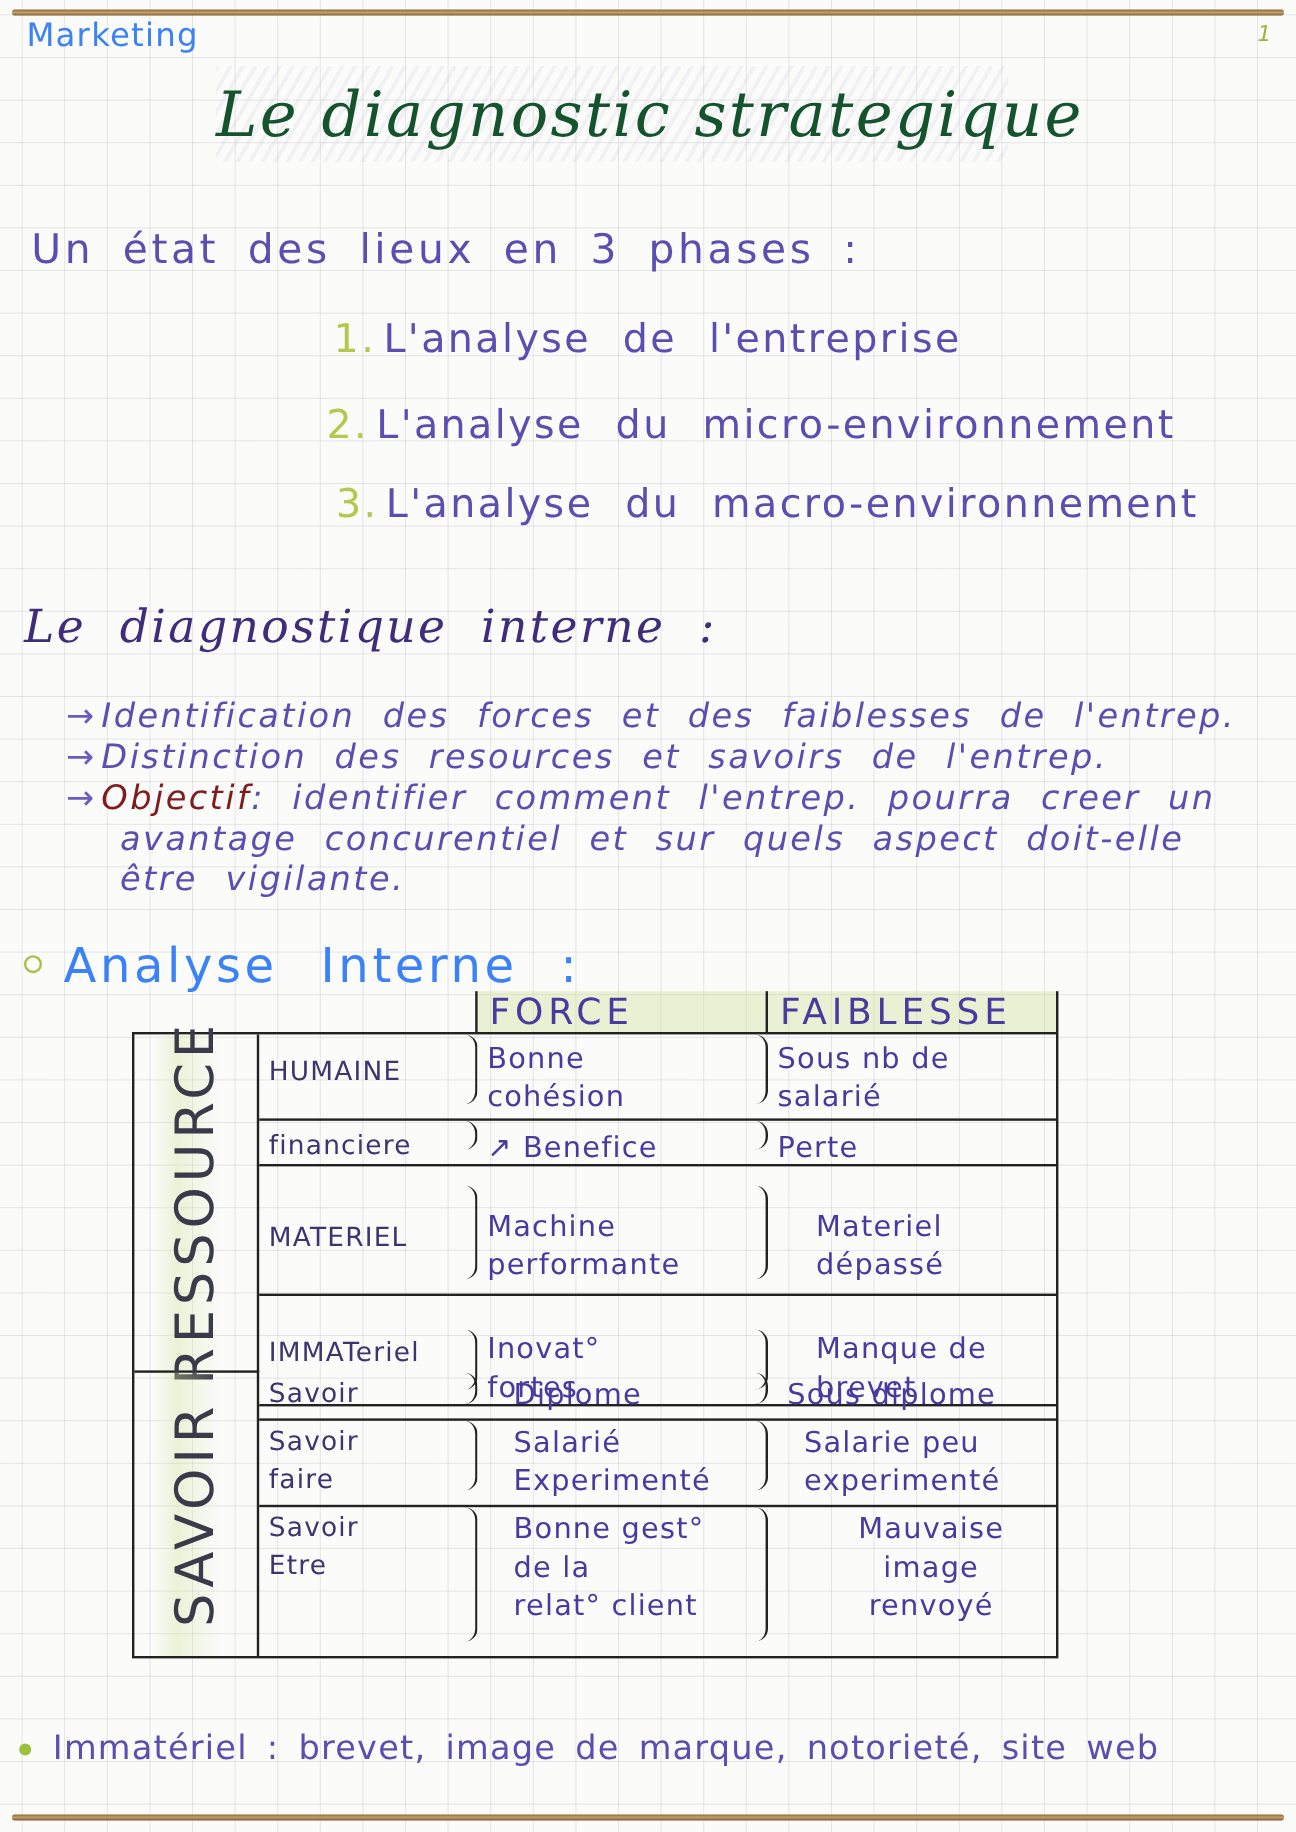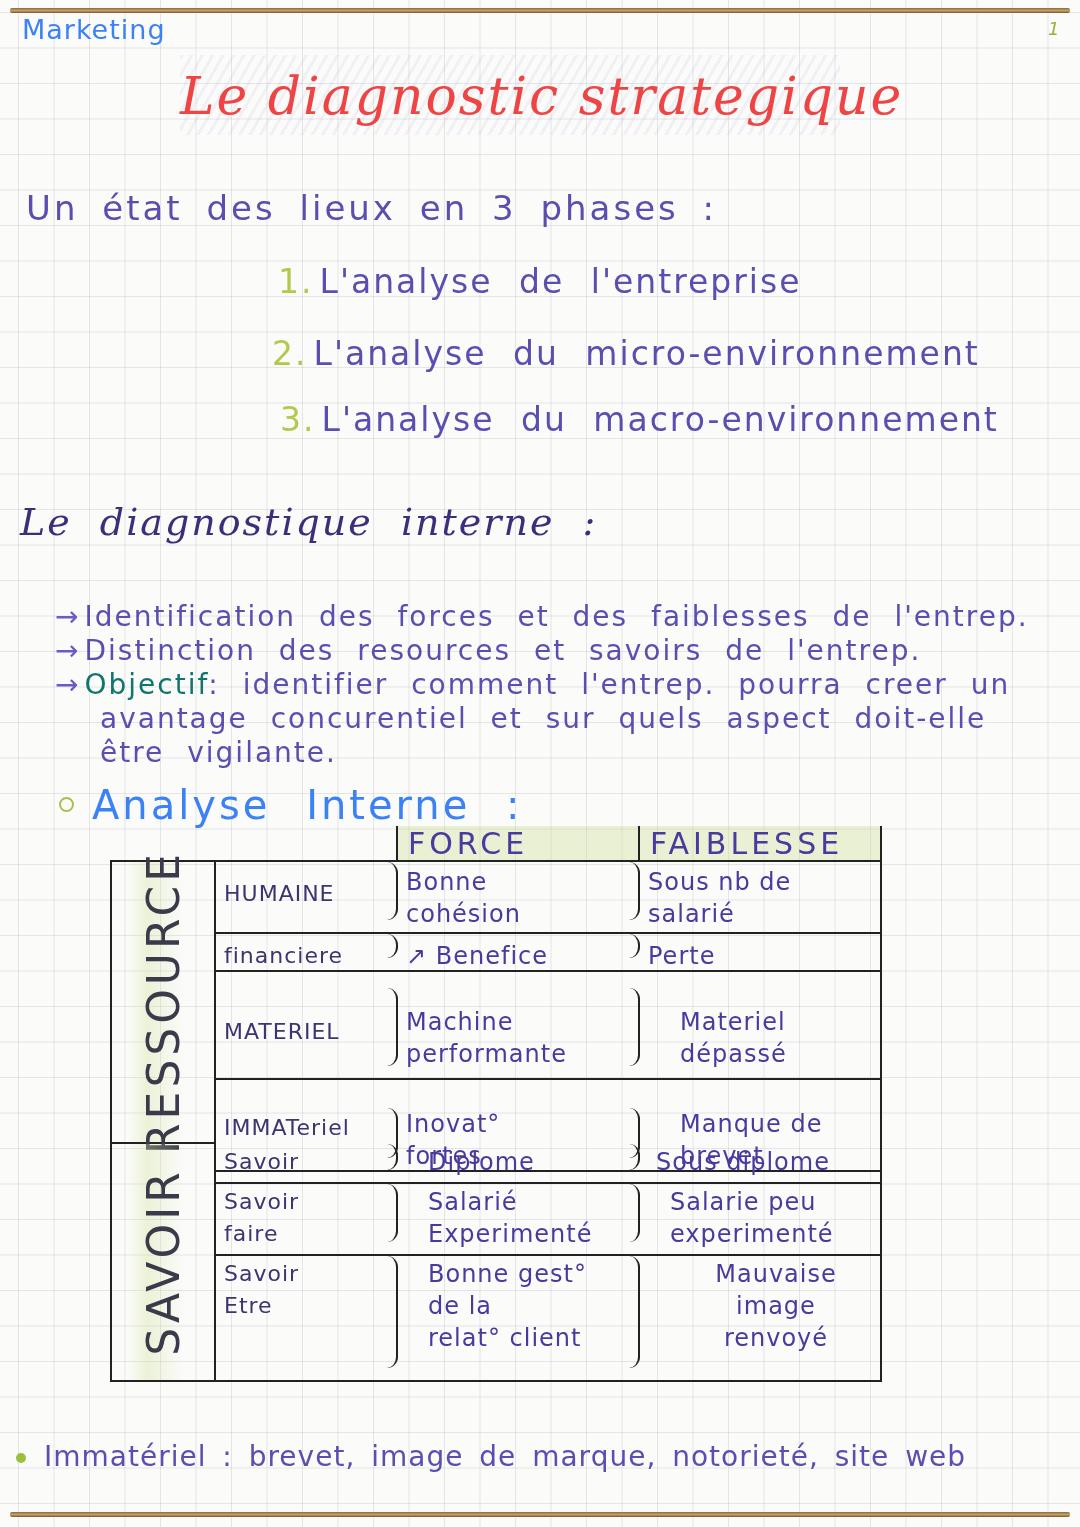--- a/index.html
+++ b/index.html
@@ -15,21 +15,21 @@
   }
   .edge-top, .edge-bottom {
     position: absolute; left: 10px; right: 10px; height: 5px;
     background: linear-gradient(to bottom, #8a6a3c, #c4a068, #7a5a30);
     border-radius: 2px;
   }
   .edge-top { top: 8px; }
   .edge-bottom { top: 1512px; }
 
   .hand { position: absolute; white-space: nowrap; }
-  .purple { color: #ef4444; }
+  .purple { color: #14532d; }
   .purple-dark { color: #3d2d7a; }
   .green { color: #3b82f6; }
   .green-dark { color: #9bb33c; }
   .ink { color: #5a4fb0; }
 
   .subject { left: 22px; top: 14px; font-size: 27px; letter-spacing: 1px; font-family: "DejaVu Sans", sans-serif; }
   .page-num { left: 1048px; top: 18px; font-size: 18px; font-style: italic; }
   .title {
     left: 180px; top: 66px; font-size: 52px; letter-spacing: 2px;
     font-family: "DejaVu Serif", serif; font-style: italic;
@@ -43,27 +43,27 @@
   .phase { font-size: 33px; letter-spacing: 2px; word-spacing: 14px; }
   .phase .num { color: #b4c84e; margin-right: 6px; }
   .phase-1 { left: 278px; top: 262px; }
   .phase-2 { left: 272px; top: 334px; }
   .phase-3 { left: 280px; top: 400px; }
 
   .section-title {
     left: 20px; top: 500px; font-size: 38px; letter-spacing: 2px; word-spacing: 14px;
     font-family: "DejaVu Serif", serif; font-style: italic;
   }
-  .bullets { position: absolute; left: 55px; top: 600px; width: 1000px; }
+  .bullets { position: absolute; left: 55px; top: 580px; width: 1000px; font-style: italic; }
   .bullet-line { font-size: 28px; letter-spacing: 2px; word-spacing: 12px; line-height: 34px; white-space: nowrap; }
   .arrow { color: #6a5cc0; margin-right: 4px; }
-  .objective-label { color: #0f766e; }
+  .objective-label { color: #7f1d1d; }
   .indent { padding-left: 45px; }
 
-  .analysis-title { left: 20px; top: 782px; font-size: 40px; letter-spacing: 3px; word-spacing: 20px; padding-left: 39px; }
+  .analysis-title { left: 20px; top: 782px; font-size: 40px; letter-spacing: 3px; word-spacing: 20px; }
   .analysis-title .dot {
     display: inline-block; width: 11px; height: 11px; border: 2px solid #a8c04a;
     border-radius: 50%; vertical-align: middle; margin-right: 18px; margin-top: -8px;
   }
 
   
   .swot-table {
     position: absolute; left: 110px; top: 826px; width: 772px; height: 556px;
   }
   .col-header {

